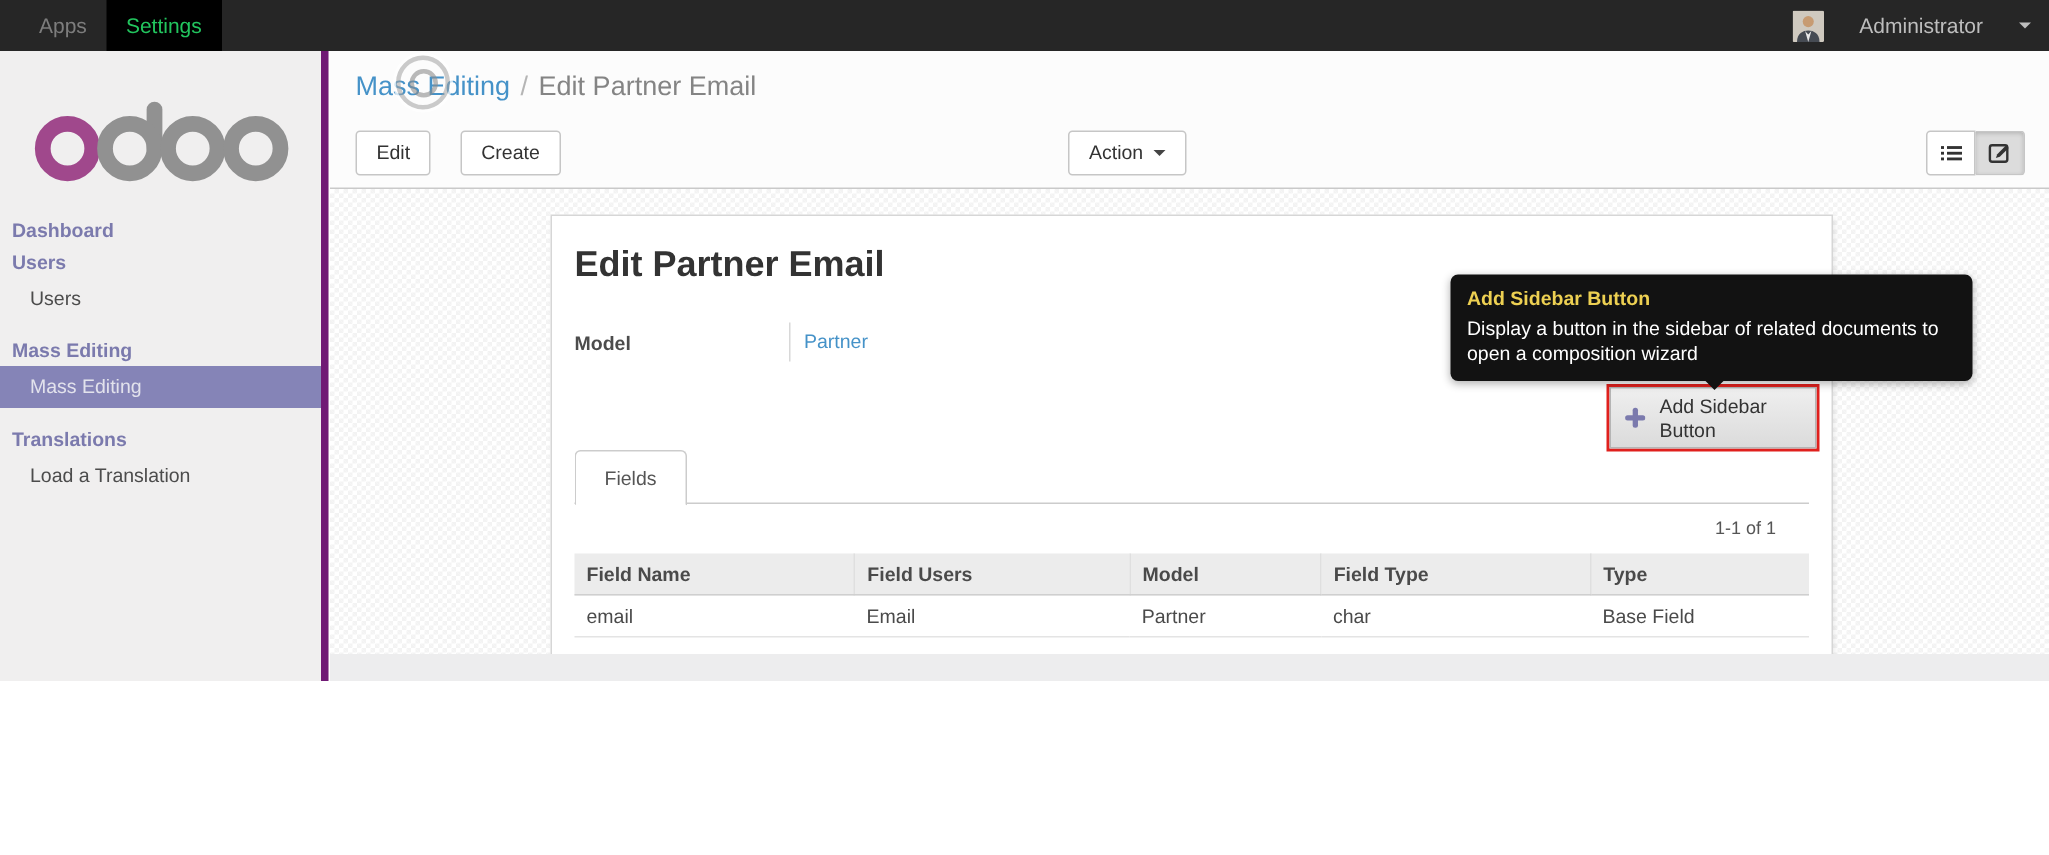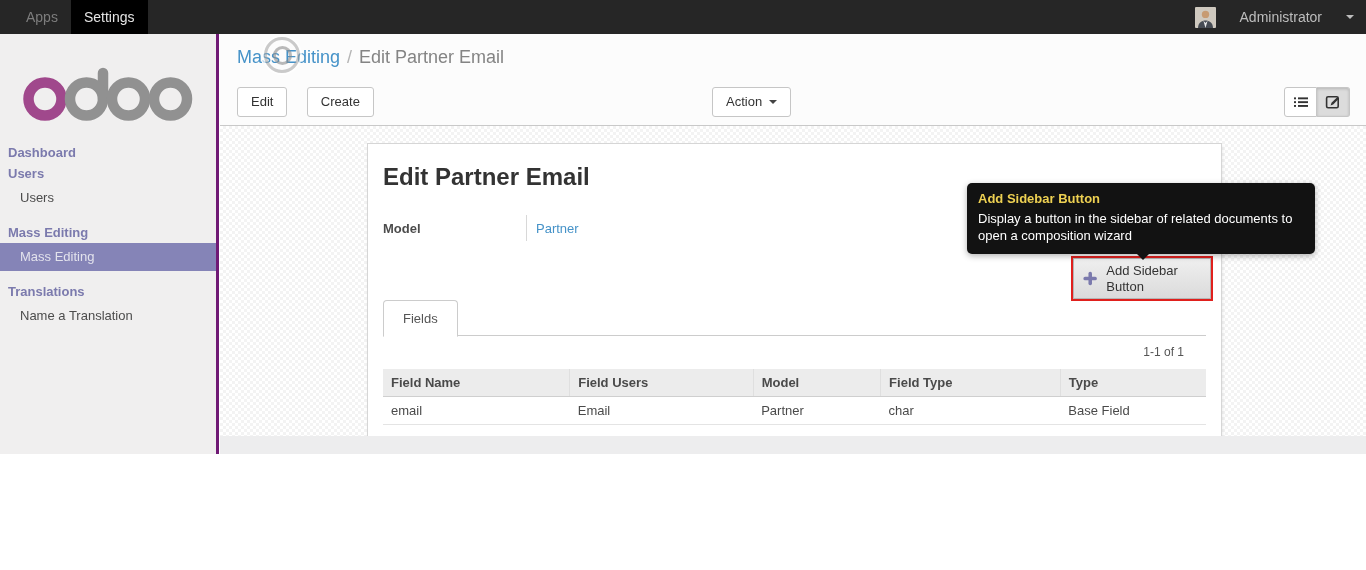--- a/index.html
+++ b/index.html
@@ -4,30 +4,30 @@
 <style>
   html,body{margin:0;padding:0;background:#fff;}
   .screen{position:relative;width:1366px;height:454px;overflow:hidden;
           font-family:"Liberation Sans",sans-serif;background:#fff;}
 
   
   .topbar{position:absolute;top:0;left:0;width:100%;height:34px;background:#262626;
           display:flex;justify-content:space-between;z-index:50;}
   .topbar-menus{display:flex;margin-left:13px;}
   .menu-item{color:#7d7d7d;font-size:14px;line-height:34px;padding:0 13px;cursor:pointer;}
-  .menu-item.active{color:#e5e5e5;background:#000000;}
+  .menu-item.active{color:#22c55e;background:#000000;}
   .user-menu{display:flex;align-items:center;padding-right:12px;gap:24px;color:#bdbdbd;
              font-size:14px;cursor:pointer;}
   .avatar{width:21px;height:21px;border-radius:1px;overflow:hidden;flex:0 0 auto;}
   .caret-down{width:0;height:0;border-left:4px solid transparent;border-right:4px solid transparent;
               border-top:4px solid currentColor;display:inline-block;}
 
   
   .sidebar{position:absolute;top:34px;left:0;width:219px;bottom:0;background:#f0efef;
-           border-right:3px solid #701a75;box-sizing:border-box;}
+           border-right:5px solid #701a75;box-sizing:border-box;}
   .logo{padding:26px 0 0 22px;}
   .side-nav{margin-top:16px;font-size:13px;}
   .side-section{margin-bottom:10px;}
   .side-heading{color:#7b7aad;font-weight:bold;padding:2px 8px;line-height:17px;}
   .side-item{color:#4c4c4c;padding:6px 8px 6px 20px;line-height:16px;cursor:pointer;}
   .side-item.active{background:#8584b7;color:#e2e2ec;}
 
   
   .main{position:absolute;top:34px;left:220px;right:0;bottom:0;}
   .control-panel{position:relative;height:91px;background:#fcfcfc;border-bottom:1px solid #c9c9c9;}
@@ -148,21 +148,21 @@
         <div class="side-heading">Dashboard</div>
         <div class="side-heading">Users</div>
         <div class="side-item">Users</div>
       </div>
       <div class="side-section">
         <div class="side-heading">Mass Editing</div>
         <div class="side-item active">Mass Editing</div>
       </div>
       <div class="side-section">
         <div class="side-heading">Translations</div>
-        <div class="side-item">Name a Translation</div>
+        <div class="side-item">Load a Translation</div>
       </div>
     </nav>
   </aside>
 
   <main class="main">
     <div class="control-panel">
       <div class="breadcrumb">
         <a>Mass Editing</a><span class="crumb-sep">/</span><span class="crumb-current">Edit Partner Email</span>
       </div>
       <div class="cp-row">

